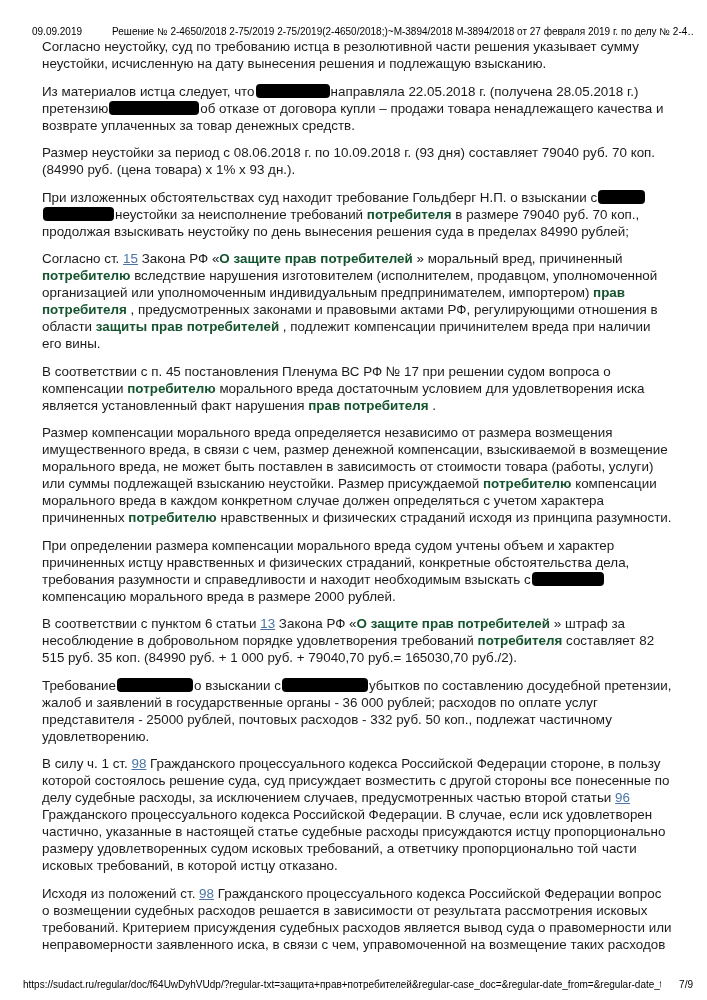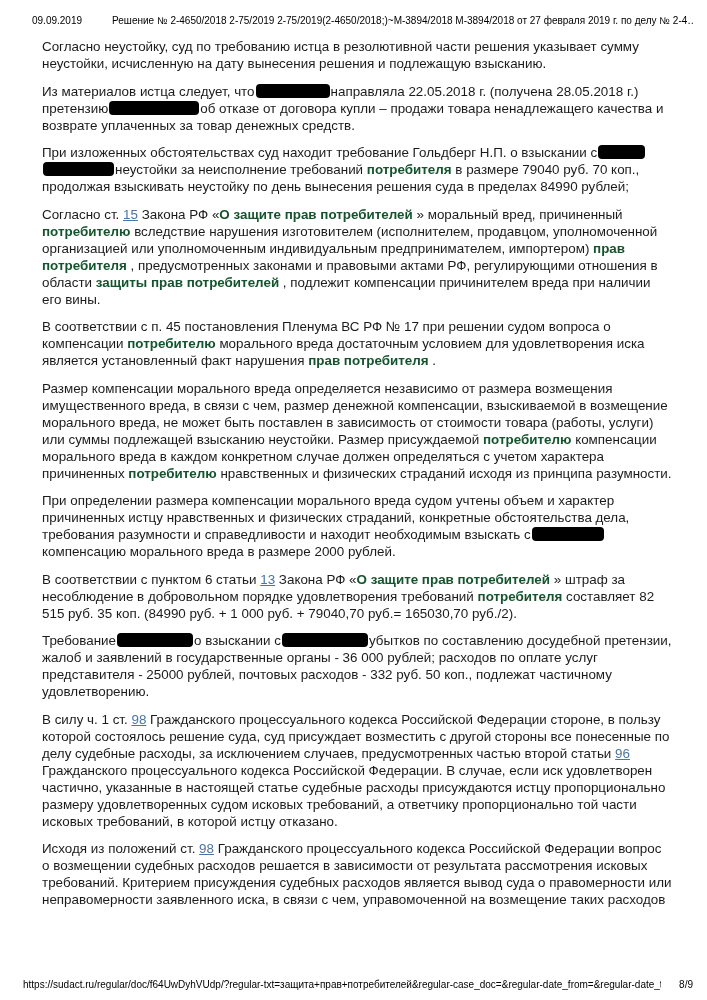--- a/index.html
+++ b/index.html
@@ -8,21 +8,21 @@
     width: 707px;
     height: 1000px;
     background: #ffffff;
     font-family: "Liberation Sans", sans-serif;
     color: #1b1b1b;
     overflow: hidden;
     margin: 0 auto;
   }
   .print-header {
     position: absolute;
-    top: 15px; left: 32px; right: 14px;
+    top: 26px; left: 32px; right: 14px;
     display: flex;
     font-size: 10px;
     color: #000000;
     white-space: nowrap;
   }
   .print-header .date { flex: none; }
   .print-header .title {
     flex: 1;
     text-align: left;
     overflow: hidden;
@@ -70,29 +70,30 @@
 <div class="page">
 
   <div class="print-header">
     <span class="date">09.09.2019</span>
     <span class="title">Решение № 2-4650/2018 2-75/2019 2-75/2019(2-4650/2018;)~М-3894/2018 М-3894/2018 от 27 февраля 2019 г. по делу № 2-4…</span>
   </div>
 
   <div class="doc-body">
       <p class="para"><span>Согласно неустойку, суд по требованию истца в резолютивной части решения указывает сумму неустойки, исчисленную на дату вынесения решения и подлежащую взысканию.</span></p>
       <p class="para"><span>Из материалов истца следует, что</span><span class="redact" style="width: 74px;"></span><span>направляла 22.05.2018 г. (получена 28.05.2018 г.) претензию</span><span class="redact" style="width: 90px;"></span><span>об отказе от договора купли – продажи товара ненадлежащего качества и возврате уплаченных за товар денежных средств.</span></p>
+      <p class="para"><span>Размер неустойки за период с 08.06.2018 г. по 10.09.2018 г. (93 дня) составляет 79040 руб. 70 коп. (84990 руб. (цена товара) х 1% х 93 дн.).</span></p>
       <p class="para"><span>При изложенных обстоятельствах суд находит требование Гольдберг Н.П. о взыскании с</span><span class="redact" style="width: 47px;"></span><span class="redact" style="width: 71px;"></span><span>неустойки за неисполнение требований </span><span class="bold-term">потребителя</span><span> в размере 79040 руб. 70 коп., продолжая взыскивать неустойку по день вынесения решения суда в пределах 84990 рублей;</span></p>
       <p class="para"><span>Согласно ст. </span><a class="doc-link">15</a><span> Закона РФ «</span><span class="bold-term">О защите прав потребителей</span><span> » моральный вред, причиненный </span><span class="bold-term">потребителю</span><span> вследствие нарушения изготовителем (исполнителем, продавцом, уполномоченной организацией или уполномоченным индивидуальным предпринимателем, импортером) </span><span class="bold-term">прав потребителя</span><span> , предусмотренных законами и правовыми актами РФ, регулирующими отношения в области </span><span class="bold-term">защиты прав потребителей</span><span> , подлежит компенсации причинителем вреда при наличии его вины.</span></p>
       <p class="para"><span>В соответствии с п. 45 постановления Пленума ВС РФ № 17 при решении судом вопроса о компенсации </span><span class="bold-term">потребителю</span><span> морального вреда достаточным условием для удовлетворения иска является установленный факт нарушения </span><span class="bold-term">прав потребителя</span><span> .</span></p>
       <p class="para"><span>Размер компенсации морального вреда определяется независимо от размера возмещения имущественного вреда, в связи с чем, размер денежной компенсации, взыскиваемой в возмещение морального вреда, не может быть поставлен в зависимость от стоимости товара (работы, услуги) или суммы подлежащей взысканию неустойки. Размер присуждаемой </span><span class="bold-term">потребителю</span><span> компенсации морального вреда в каждом конкретном случае должен определяться с учетом характера причиненных </span><span class="bold-term">потребителю</span><span> нравственных и физических страданий исходя из принципа разумности.</span></p>
       <p class="para"><span>При определении размера компенсации морального вреда судом учтены объем и характер причиненных истцу нравственных и физических страданий, конкретные обстоятельства дела, требования разумности и справедливости и находит необходимым взыскать с</span><span class="redact" style="width: 72px;"></span><span>компенсацию морального вреда в размере 2000 рублей.</span></p>
       <p class="para"><span>В соответствии с пунктом 6 статьи </span><a class="doc-link">13</a><span> Закона РФ «</span><span class="bold-term">О защите прав потребителей</span><span> » штраф за несоблюдение в добровольном порядке удовлетворения требований </span><span class="bold-term">потребителя</span><span> составляет 82 515 руб. 35 коп. (84990 руб. + 1 000 руб. + 79040,70 руб.= 165030,70 руб./2).</span></p>
       <p class="para"><span>Требование</span><span class="redact" style="width: 76px;"></span><span>о взыскании с</span><span class="redact" style="width: 86px;"></span><span>убытков по составлению досудебной претензии, жалоб и заявлений в государственные органы - 36 000 рублей; расходов по оплате услуг представителя - 25000 рублей, почтовых расходов - 332 руб. 50 коп., подлежат частичному удовлетворению.</span></p>
       <p class="para"><span>В силу ч. 1 ст. </span><a class="doc-link">98</a><span> Гражданского процессуального кодекса Российской Федерации стороне, в пользу которой состоялось решение суда, суд присуждает возместить с другой стороны все понесенные по делу судебные расходы, за исключением случаев, предусмотренных частью второй статьи </span><a class="doc-link">96</a><span> Гражданского процессуального кодекса Российской Федерации. В случае, если иск удовлетворен частично, указанные в настоящей статье судебные расходы присуждаются истцу пропорционально размеру удовлетворенных судом исковых требований, а ответчику пропорционально той части исковых требований, в которой истцу отказано.</span></p>
       <p class="para"><span>Исходя из положений ст. </span><a class="doc-link">98</a><span> Гражданского процессуального кодекса Российской Федерации вопрос о возмещении судебных расходов решается в зависимости от результата рассмотрения исковых требований. Критерием присуждения судебных расходов является вывод суда о правомерности или неправомерности заявленного иска, в связи с чем, управомоченной на возмещение таких расходов</span></p>
     </div>
 
   <div class="print-footer">
     <span class="url">https://sudact.ru/regular/doc/f64UwDyhVUdp/?regular-txt=защита+прав+потребителей&amp;regular-case_doc=&amp;regular-date_from=&amp;regular-date_t…</span>
-    <span class="pagenum">8/9</span>
+    <span class="pagenum">7/9</span>
   </div>
 
 </div>
 
 </body></html>

